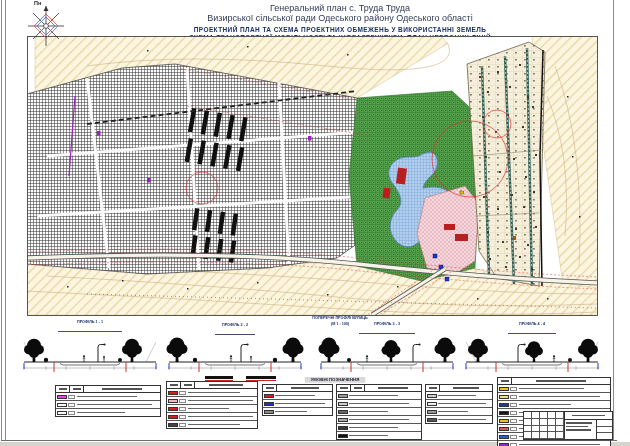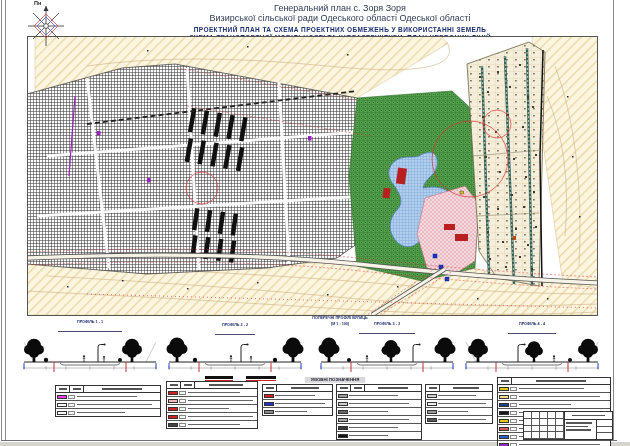--- a/index.html
+++ b/index.html
@@ -53,22 +53,22 @@
 
 <div class="sheet">
 
   <div class="abs vline" style="left:1px"></div>
   <div class="abs vline" style="left:5px"></div>
   <div class="abs vline" style="left:613px"></div>
   <div class="abs hline" style="top:440px"></div>
   <div class="abs botband"></div>
 
   <div class="abs hdr">
-    <div class="t-main">Генеральний план с. Зоря Зоря</div>
-    <div class="t-main">Визирської сільської ради Одеського області Одеської області</div>
+    <div class="t-main">Генеральний план с. Труда Труда</div>
+    <div class="t-main">Визирської сільської ради Одеського району Одеського області</div>
     <div class="t-sub" style="margin-top:2px">ПРОЕКТНИЙ ПЛАН ТА СХЕМА ПРОЕКТНИХ ОБМЕЖЕНЬ У ВИКОРИСТАННІ ЗЕМЕЛЬ</div>
     <div class="t-sub">СХЕМА ТРАНСПОРТНОЇ МОБІЛЬНОСТІ ТА ІНФРАСТРУКТУРИ. ПЛАН ЧЕРВОНИХ ЛІНІЙ</div>
     <div class="t-scale">М1:2000</div>
   </div>
 
   <svg class="abs" style="left:27px;top:36px" width="571" height="280" viewBox="0 0 571 280">
     <defs>
       <pattern id="pHatch" width="7" height="7" patternUnits="userSpaceOnUse" patternTransform="rotate(45)">
         <rect width="7" height="7" fill="#fcf5e0"></rect>
           <path d="M0 0V7" stroke="#e8d5a0" stroke-width="2.5"></path>

